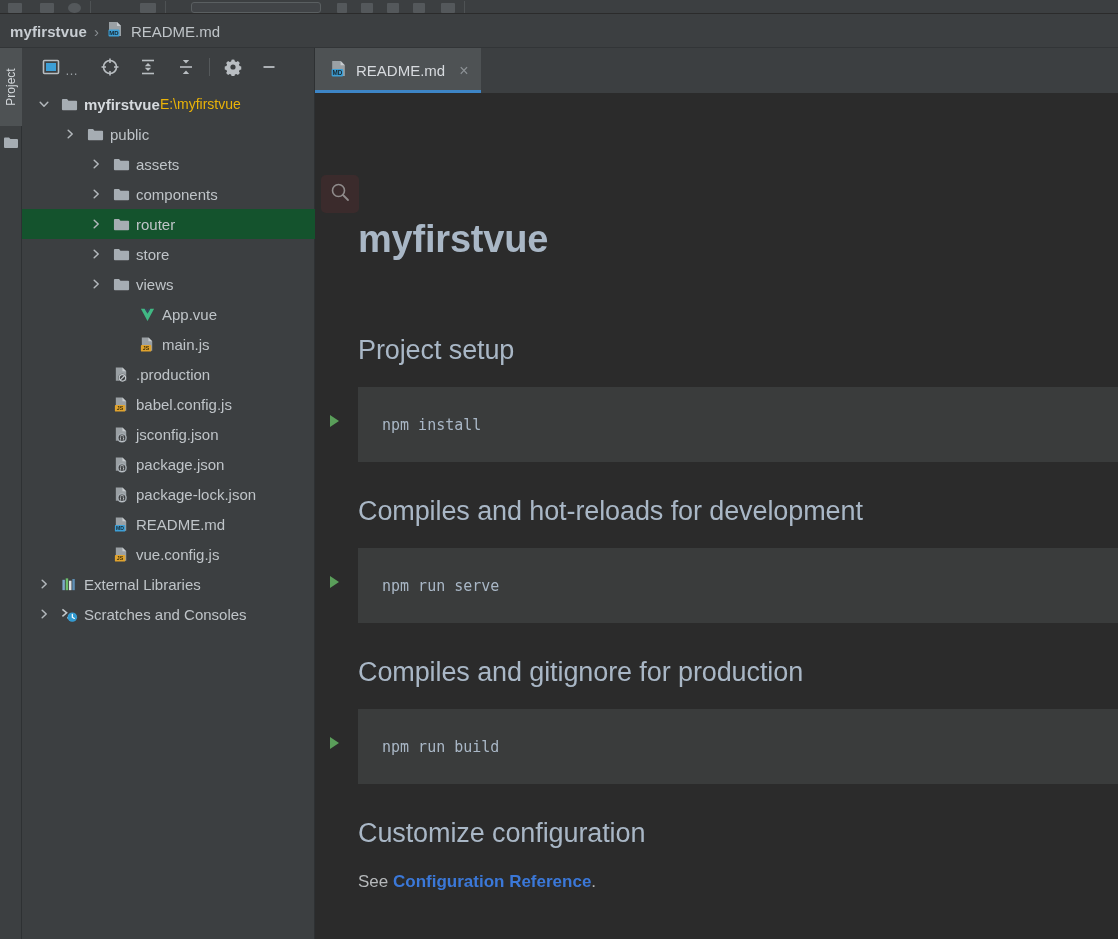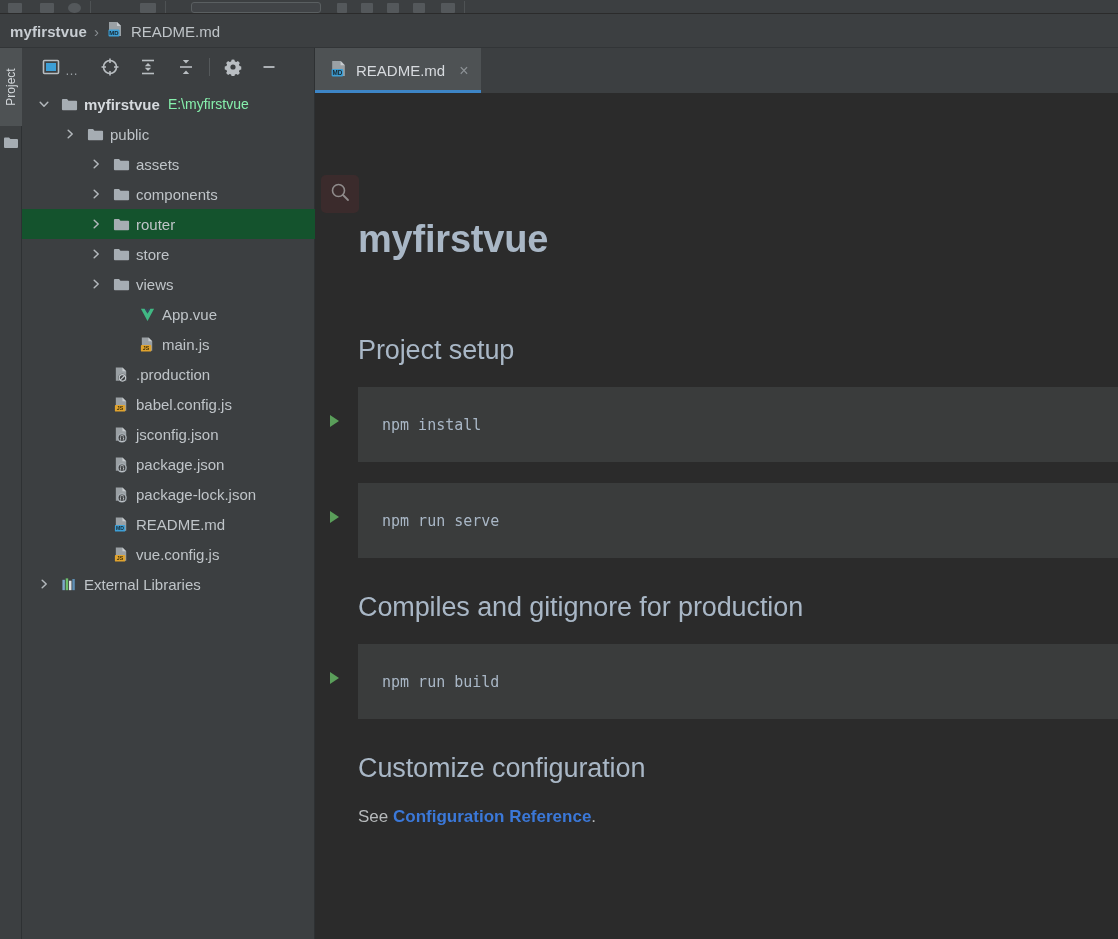--- a/index.html
+++ b/index.html
@@ -66,21 +66,21 @@
     padding-top: 3px; overflow: hidden;
   }
   .row {
     position: relative; display: flex; align-items: center; height: 30px;
     white-space: nowrap; font-size: 15px; color: #bfc4c8;
   }
   .row.selected { background: #14532d; }
   .twisty { width: 16px; height: 16px; flex: 0 0 16px; display: flex; align-items: center; justify-content: center; }
   .ico { width: 18px; height: 18px; flex: 0 0 18px; display: flex; align-items: center; justify-content: center; margin-right: 6px; position: relative; }
   .label-root { font-weight: bold; color: #d6dade; }
-  .path-hint { color: #86efac; font-size: 14px; margin-left: 8px; }
+  .path-hint { color: #eab308; font-size: 14px; }
 
   
   .editor {
     position: absolute; left: 315px; top: 48px; width: 803px; height: 891px;
     background: #2b2b2b;
   }
   .tabbar {
     position: absolute; left: 0; top: 0; width: 803px; height: 45px;
     background: #3c3f41;
   }
@@ -464,20 +464,39 @@
           <span class="ico">
             <svg width="17" height="17" viewBox="0 0 18 18">
               <rect x="1.5" y="4" width="2.6" height="11" fill="#7ea7c9"></rect>
               <rect x="5" y="2.5" width="2.6" height="12.5" fill="#6ec06e"></rect>
               <rect x="8.5" y="5" width="2.6" height="10" fill="#e0e3e6"></rect>
               <rect x="12" y="3.2" width="2.6" height="11.8" fill="#5f8fb5"></rect>
             </svg>
           </span>
           <span>External Libraries</span>
         </div>
+        <div class="row">
+          <span style="width: 14px; flex: 0 0 auto;"></span>
+          <span class="twisty">
+            <svg width="12" height="12" viewBox="0 0 12 12">
+              <path d="M4.2 2.2 L8.2 6 L4.2 9.8" fill="none" stroke="#b3b8bc" stroke-width="1.5" stroke-linecap="round" stroke-linejoin="round"></path>
+            </svg>
+          </span>
+          <span style="width: 8px; flex: 0 0 8px;"></span>
+          <span class="ico">
+            <svg width="17" height="17" viewBox="0 0 18 18">
+              <path d="M1.5 3.5 L6 7.2 1.5 10.9" fill="none" stroke="#c2c7cb" stroke-width="1.6"></path>
+              <path d="M6.5 12.5 H12" stroke="#c2c7cb" stroke-width="1.6"></path>
+              <circle cx="12" cy="11.8" r="5" fill="#3d9fd6"></circle>
+              <circle cx="12" cy="11.8" r="4.1" fill="#2f9ad0"></circle>
+              <path d="M12 8.8 V11.9 L14.1 13.2" fill="none" stroke="#ffffff" stroke-width="1.3" stroke-linecap="round"></path>
+            </svg>
+          </span>
+          <span>Scratches and Consoles</span>
+        </div>
       </div>
   </div>
 
   <div class="editor">
 
     <div class="tabbar">
       <div class="tab">
         <span>
           <svg width="19" height="19" viewBox="0 0 18 18">
             <path d="M3 2 h8 l4 4 v10 h-12 z" fill="#9aa0a4"></path>
@@ -506,20 +525,21 @@
       <div class="doc">
         <div class="h1">myfirstvue</div>
         <div id="sections">
             <div class="h2 s1">Project setup</div>
             <div class="codewrap">
               <div class="runarrow"></div>
               <div class="code">
                 <code>npm install</code>
               </div>
             </div>
+            <div class="h2 s2">Compiles and hot-reloads for development</div>
             <div class="codewrap">
               <div class="runarrow"></div>
               <div class="code">
                 <code>npm run serve</code>
               </div>
             </div>
             <div class="h2 s2">Compiles and gitignore for production</div>
             <div class="codewrap">
               <div class="runarrow"></div>
               <div class="code">

